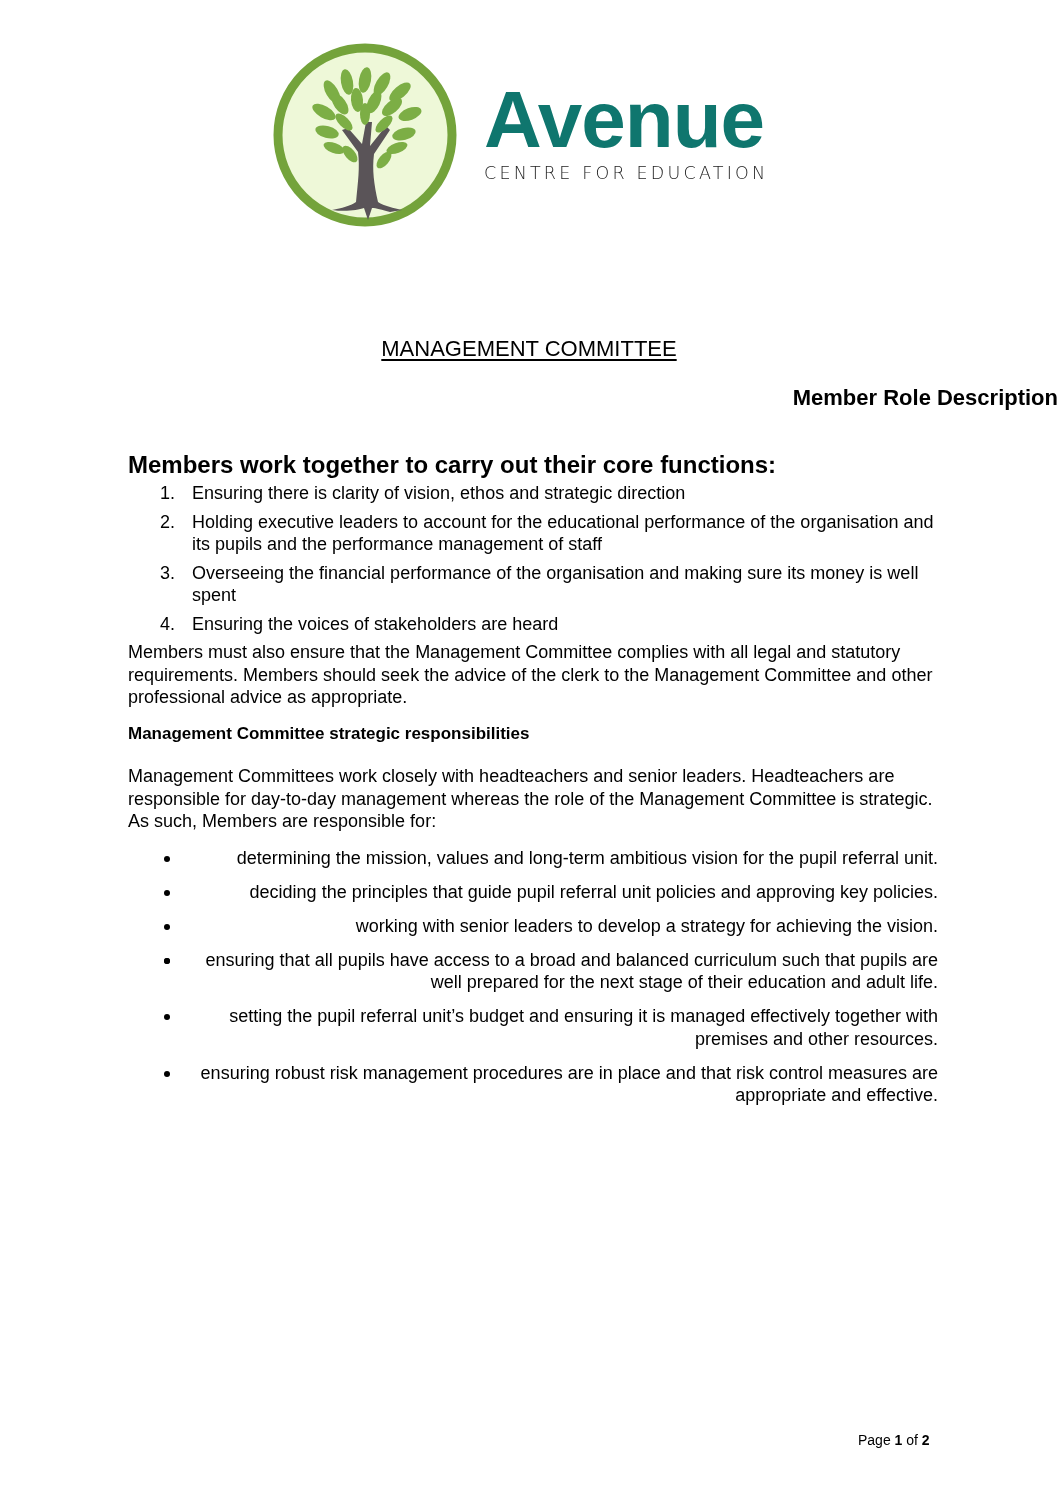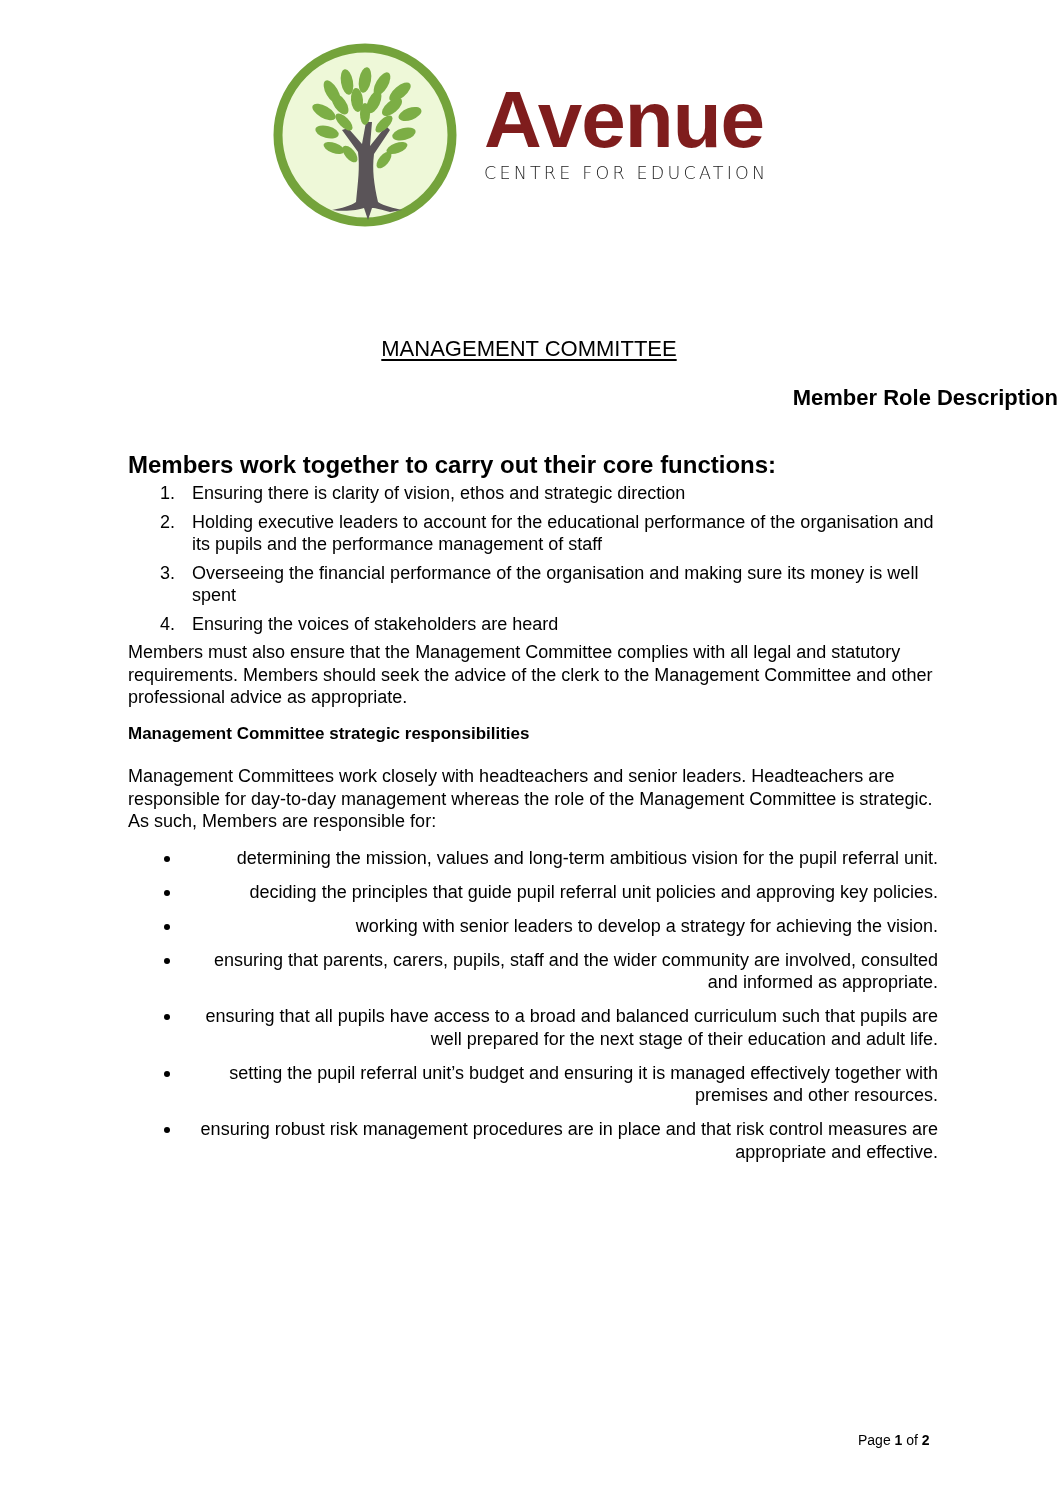--- a/index.html
+++ b/index.html
@@ -5,21 +5,21 @@
   html, body { margin: 0; padding: 0; background: #ffffff; }
   body {
     width: 1058px; height: 1497px; position: relative; overflow: hidden;
     font-family: "Liberation Sans", sans-serif; color: #000;
   }
   .logo { position: absolute; left: 272px; top: 42px; width: 520px; height: 190px; }
   .logo-circle { position: absolute; left: 0; top: 0; width: 186px; height: 186px; }
   .logo-word {
     position: absolute; left: 212px; top: 38px;
     font-family: "Liberation Sans", sans-serif; font-weight: bold;
-    font-size: 80px; letter-spacing: -1px; color: #7f1d1d; line-height: 80px;
+    font-size: 80px; letter-spacing: -1px; color: #0f766e; line-height: 80px;
   }
   .logo-tag {
     position: absolute; left: 212px; top: 121px;
     font-family: "DejaVu Sans", sans-serif; font-size: 17.5px;
     letter-spacing: 3.2px; color: #222; line-height: 20px; font-weight: 300;
   }
   .title {
     position: absolute; left: 0; width: 1058px; text-align: center;
     top: 336px; font-size: 22px; font-weight: normal; text-decoration: underline;
     text-underline-offset: 3px;
@@ -94,21 +94,21 @@
 
   <p class="para">Members must also ensure that the Management Committee complies with all legal and statutory requirements. Members should seek the advice of the clerk to the Management Committee and other professional advice as appropriate.</p>
 
   <div class="h-strat">Management Committee strategic responsibilities</div>
   <p class="para" style="margin-top:20px">Management Committees work closely with headteachers and senior leaders. Headteachers are responsible for day-to-day management whereas the role of the Management Committee is strategic. As such, Members are responsible for:</p>
 
   <ul class="resp">
     <li><span class="dot"></span><span>determining the mission, values and long-term ambitious vision for the pupil referral unit.</span></li>
     <li><span class="dot"></span><span>deciding the principles that guide pupil referral unit policies and approving key policies.</span></li>
     <li><span class="dot"></span><span>working with senior leaders to develop a strategy for achieving the vision.</span></li>
-    <li><span class="dot"></span><span>ensuring that parents, carers, pupils, staff and the wider community are involved, consulted and informed as appropriate.</span></li>
+    <li><span class="dot"></span></li>
     <li><span class="dot"></span><span>ensuring that all pupils have access to a broad and balanced curriculum such that pupils are well prepared for the next stage of their education and adult life.</span></li>
     <li><span class="dot"></span><span>setting the pupil referral unit’s budget and ensuring it is managed effectively together with premises and other resources.</span></li>
     <li><span class="dot"></span><span>ensuring robust risk management procedures are in place and that risk control measures are appropriate and effective.</span></li>
   </ul>
 </div>
 
 <div class="footer">
   <span>Page</span>
   <b>1</b>
   <span>of</span>

